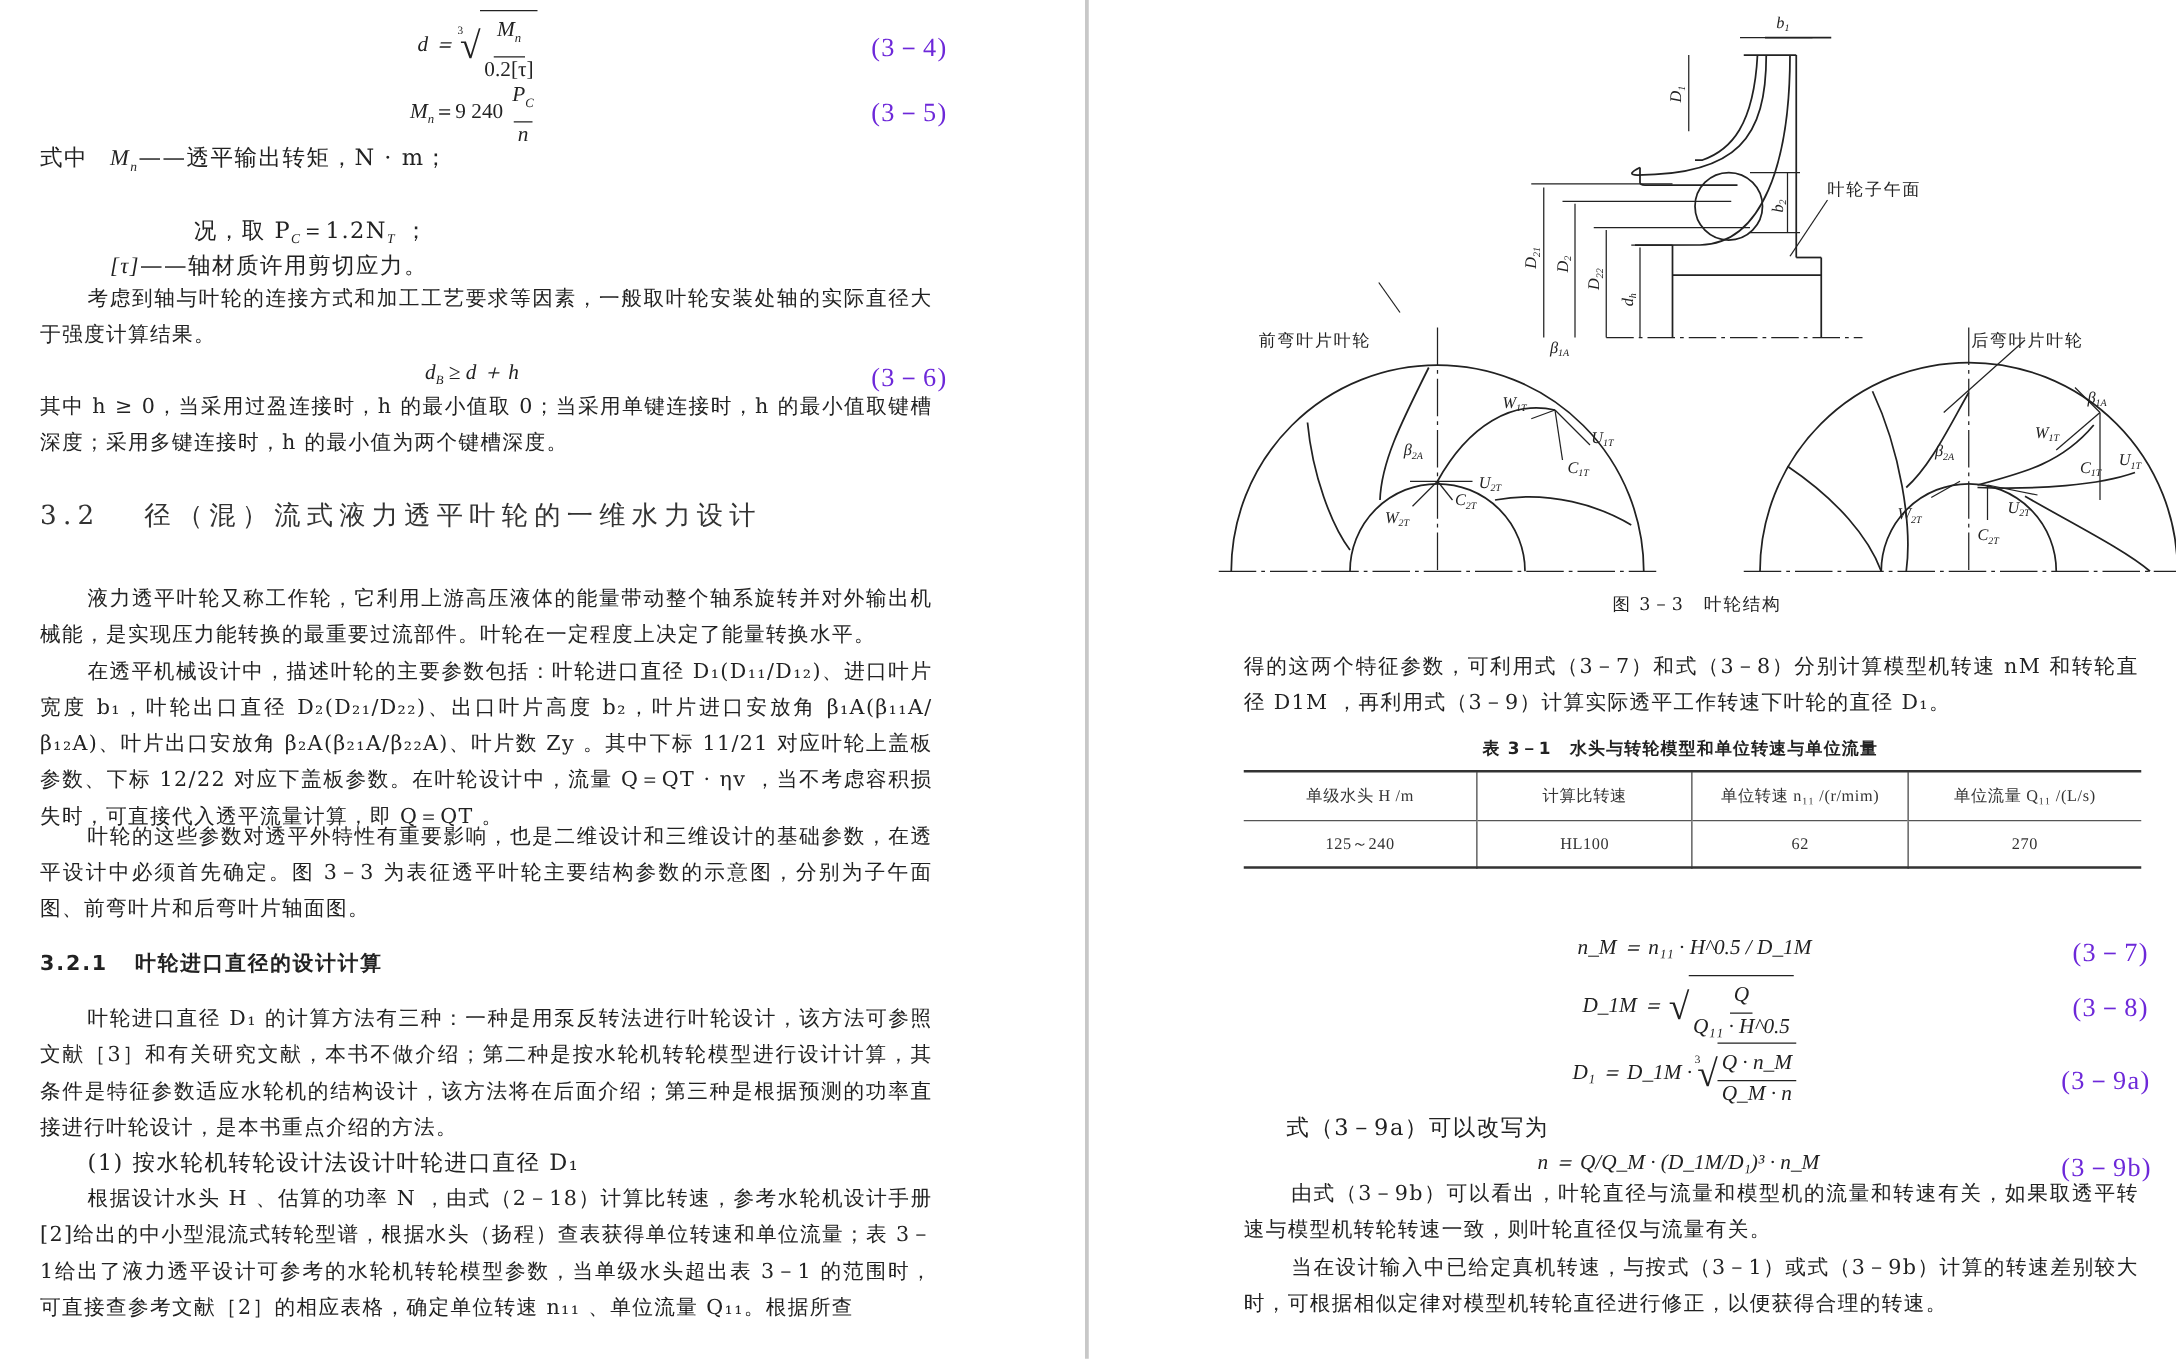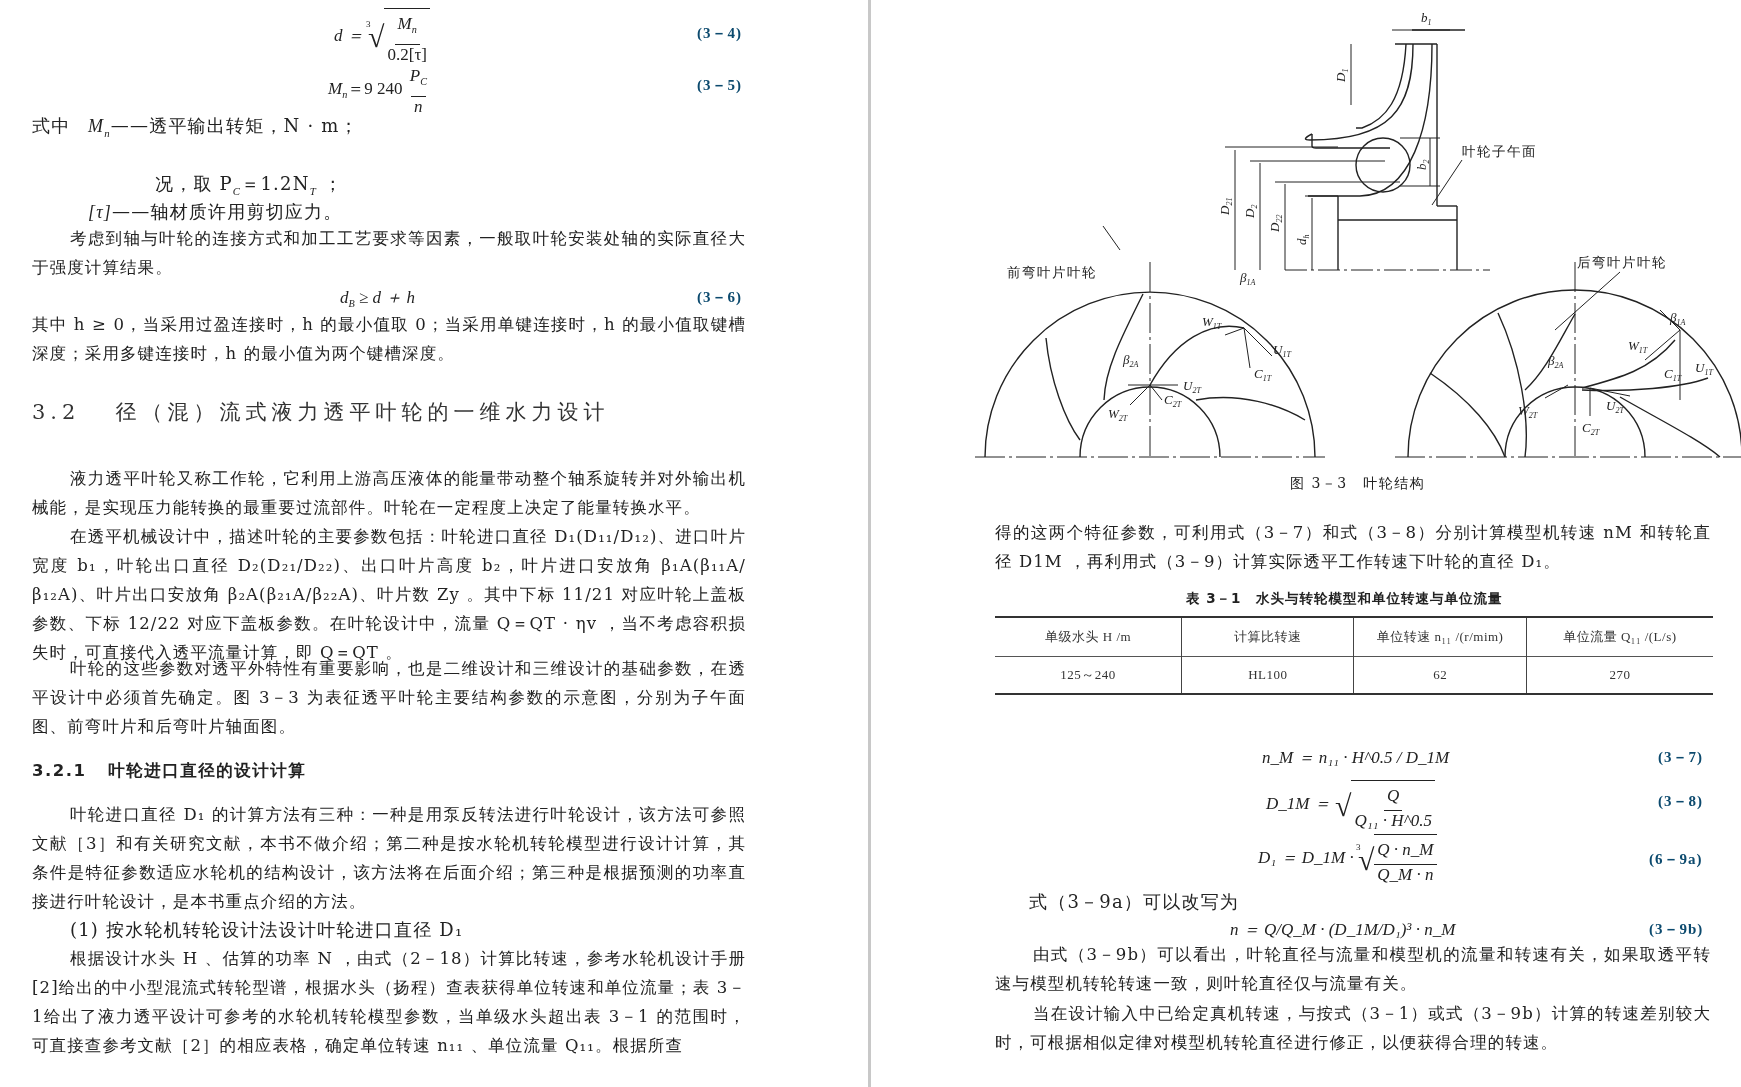--- a/index.html
+++ b/index.html
@@ -6,21 +6,21 @@
   body { width: 1741px; height: 1087px; position: relative; overflow: hidden;
          font-family: "DejaVu Serif", "Liberation Serif", serif; color: #222; }
   .page { position: absolute; top: 0; height: 1087px; }
   #left-page { left: 0; width: 868px; }
   #right-page { left: 874px; width: 867px; }
   .divider { position: absolute; left: 868px; top: 0; width: 3px; height: 1087px; background: #c8c8c8; }
 
   .abs { position: absolute; white-space: nowrap; }
   .txt { font-size: 18px; letter-spacing: 1.2px; }
   .eq { font-size: 17px; font-style: italic; font-family: "Liberation Serif", serif; }
-  .eqno { font-size: 15px; letter-spacing: 1px; color: #0c4a6e; font-family: "Liberation Serif", serif; font-weight: bold; }
+  .eqno { font-size: 21px; letter-spacing: 1px; color: #6d28d9; font-family: "Liberation Serif", serif; }
   .para { position: absolute; font-size: 16.5px; line-height: 29px; letter-spacing: 1.1px; text-align: justify; }
   .h2 { font-size: 21px; letter-spacing: 5px; color: #333; }
   .h3 { font-size: 16.5px; font-weight: bold; letter-spacing: 1.5px; font-family: "DejaVu Sans", sans-serif; }
   sub, sup { font-size: 60%; }
   .it { font-style: italic; font-family: "Liberation Serif", serif; }
 
   .frac { display: inline-flex; flex-direction: column; align-items: center; vertical-align: middle; }
   .frac .num { border-bottom: 1px solid #222; padding: 4px 3px; line-height: 20px; }
   .frac .den { padding: 0 3px; line-height: 20px; }
   .root { display: inline-flex; align-items: center; vertical-align: middle; }
@@ -195,21 +195,21 @@
       <text x="1664" y="378">C<tspan font-size="8" dy="3">1T</tspan></text>
       <text x="1548" y="365">β<tspan font-size="8" dy="3">2A</tspan></text>
       <text x="1606" y="410">U<tspan font-size="8" dy="3">2T</tspan></text>
       <text x="1582" y="432">C<tspan font-size="8" dy="3">2T</tspan></text>
       <text x="1518" y="415">W<tspan font-size="8" dy="3">2T</tspan></text>
     </g>
   </svg>
 
   <div class="abs fig-label" style="left:588px; top:143px;">叶轮子午面</div>
   <div class="abs fig-label" style="left:133px; top:264px;">前弯叶片叶轮</div>
-  <div class="abs fig-label" style="left:703px; top:254px;">后弯叶片叶轮</div>
+  <div class="abs fig-label" style="left:703px; top:264px;">后弯叶片叶轮</div>
   <div class="abs fig-label" style="left:416px; top:475px; font-size:14px;">图 3－3　叶轮结构</div>
 
   <div class="para" style="left:121px; top:518px; width:716px;">得的这两个特征参数，可利用式（3－7）和式（3－8）分别计算模型机转速 nM 和转轮直径 D1M ，再利用式（3－9）计算实际透平工作转速下叶轮的直径 D₁。</div>
 
   <div class="abs caption-b" style="left:312px; top:590px;">表 3－1　水头与转轮模型和单位转速与单位流量</div>
 
   <table class="t31" style="left:121px; top:616px; width:718px;">
     <thead>
       <tr>
         <th style="width:26%">单级水头 H /m</th>
@@ -246,21 +246,21 @@
   <div class="abs eq" style="left:384px; top:834px;">
     <span>D₁ ＝ D_1M ·</span>
     <span class="root">
         <span class="rad">√<span class="idx">3</span></span>
         <span class="under"><span class="frac">
       <span class="num">Q · n_M</span>
       <span class="den">Q_M · n</span>
     </span></span>
       </span>
   </div>
-  <div class="abs eqno" style="left:775px; top:850px;">(6－9a)</div>
+  <div class="abs eqno" style="left:775px; top:850px;">(3－9a)</div>
 
   <div class="abs txt" style="left:155px; top:890px;">式（3－9a）可以改写为</div>
 
   <div class="abs eq" style="left:356px; top:918px;">n ＝ Q/Q_M · (D_1M/D₁)³ · n_M</div>
   <div class="abs eqno" style="left:775px; top:920px;">(3－9b)</div>
 
   <div class="para" style="left:121px; top:940px; width:716px; text-indent:38px;">由式（3－9b）可以看出，叶轮直径与流量和模型机的流量和转速有关，如果取透平转速与模型机转轮转速一致，则叶轮直径仅与流量有关。</div>
   <div class="para" style="left:121px; top:999px; width:716px; text-indent:38px;">当在设计输入中已给定真机转速，与按式（3－1）或式（3－9b）计算的转速差别较大时，可根据相似定律对模型机转轮直径进行修正，以便获得合理的转速。</div>
 </div>
 

